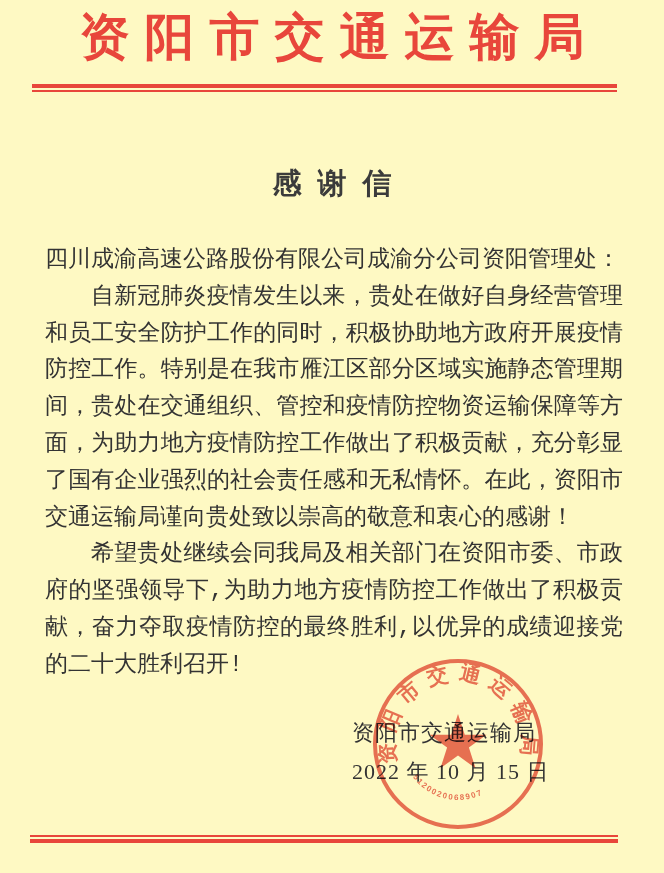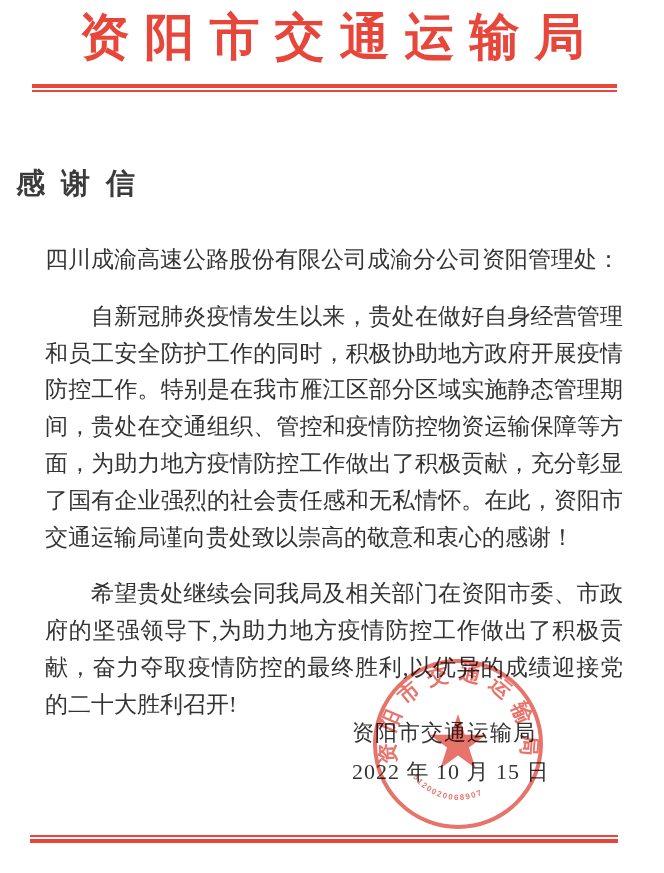--- a/index.html
+++ b/index.html
@@ -5,49 +5,50 @@
   :root{
     --red:#e8463b;
     --stamp-red:#e25449;
     --ink:#333333;
   }
   html,body{margin:0;padding:0;background:#e9e9e9;}
   .page{
     position:relative;
     width:664px;height:873px;
     margin:0 auto;
-    background:#ffffff;
+    background:#fef9c3;
     overflow:hidden;
     font-family:"Liberation Serif","DejaVu Serif",serif;
   }
   .letterhead{
     position:absolute;top:4px;left:0;right:0;
     text-align:center;
     color:var(--red);
     font-size:50px;font-weight:bold;
     letter-spacing:15px;padding-left:15px;
     white-space:nowrap;
   }
   .rule-top{position:absolute;left:32px;top:84px;width:585px;}
   .rule-top .thick{height:4px;background:var(--red);}
   .rule-top .thin{height:2px;background:var(--red);margin-top:2px;}
   .doc-title{
     position:absolute;top:164px;left:0;right:0;
+    text-align:center;
     color:#3b3b3b;
     font-size:29px;font-weight:bold;
     letter-spacing:16px;padding-left:16px;
   }
   .body-text{
     position:absolute;left:45px;top:242px;width:578px;
     color:var(--ink);
     font-size:23px;line-height:36.8px;
     text-align:justify;text-justify:inter-ideograph;
   }
-  .body-text p{margin:0;}
-  .body-text p.indent{text-indent:2em;margin-top:20px;}
+  .body-text p{margin:0;font-family:Liberation Mono, monospace;}
+  .body-text p.indent{text-indent:2em;}
   .signature-org{
     position:absolute;left:352px;top:718px;
     color:var(--ink);font-size:22px;letter-spacing:1px;
     white-space:nowrap;
   }
   .signature-date{
     position:absolute;left:352px;top:757px;
     color:var(--ink);font-size:22px;letter-spacing:1px;
     white-space:nowrap;
   }

